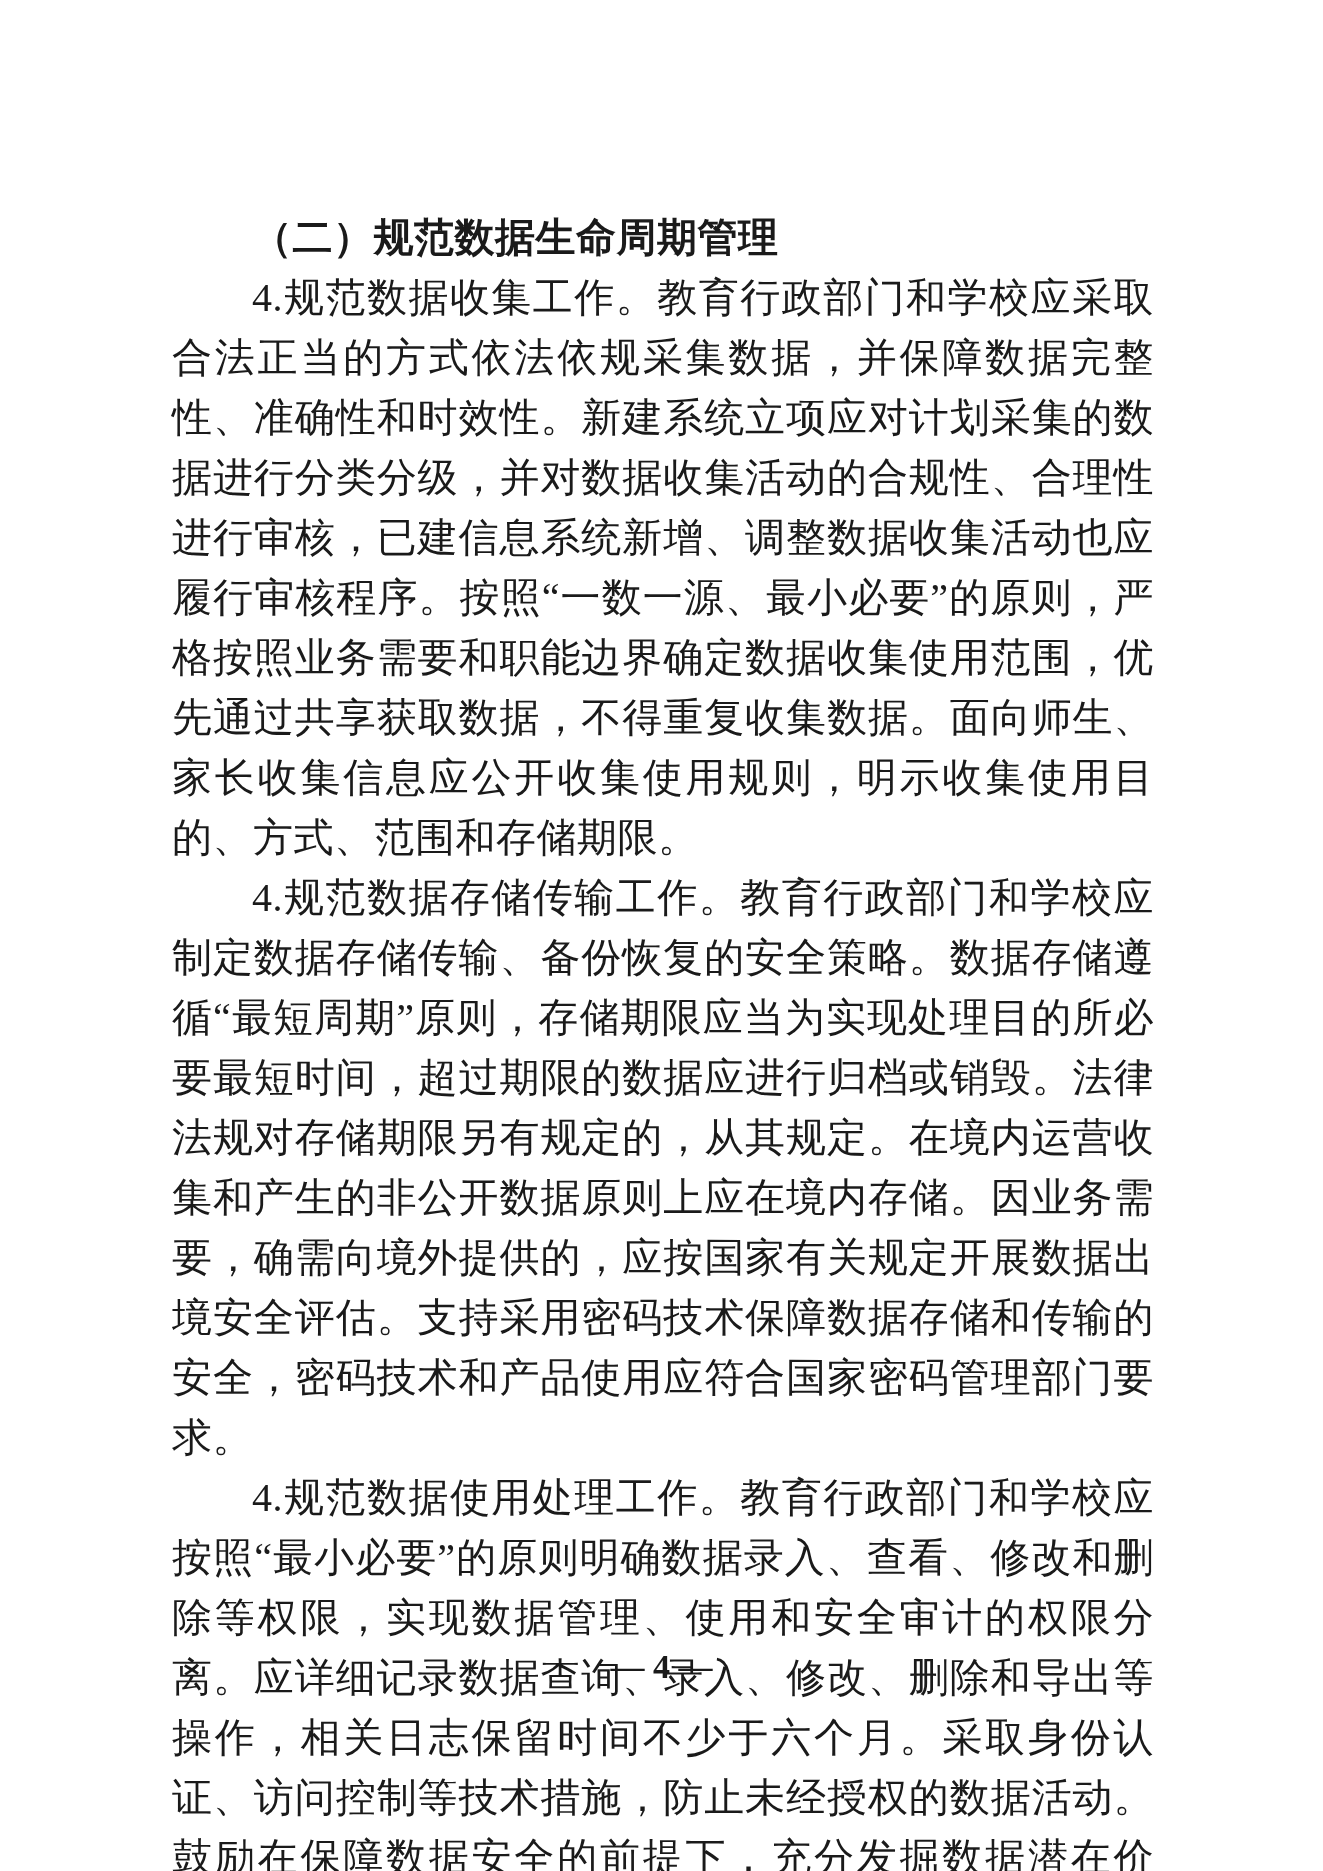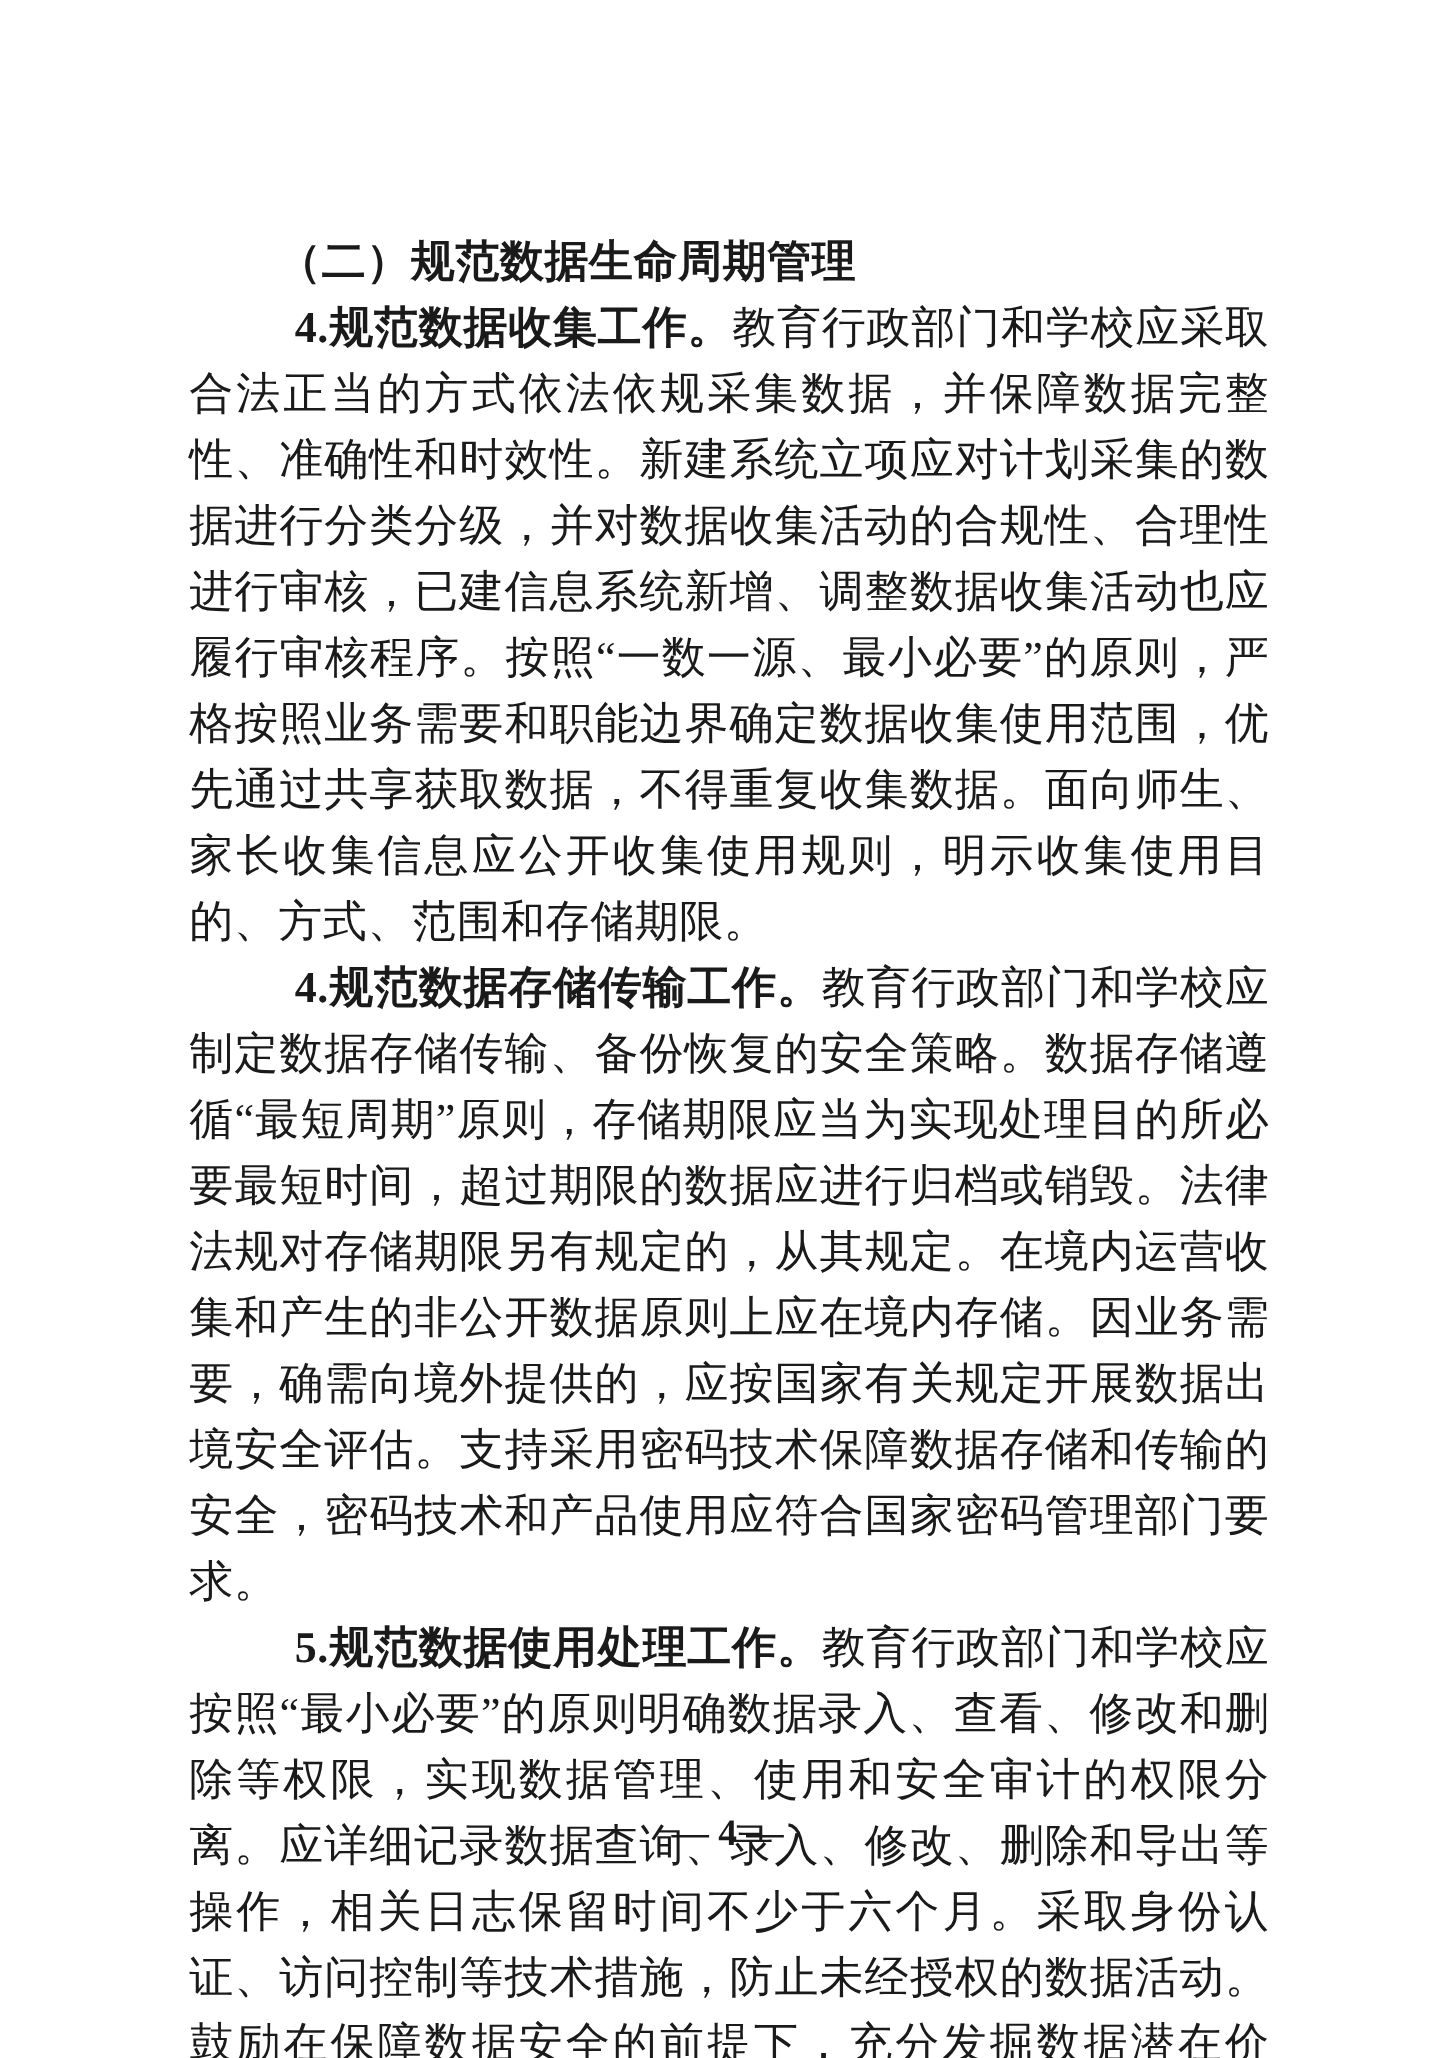--- a/index.html
+++ b/index.html
@@ -29,22 +29,21 @@
     line-height: 60px;
     font-weight: 700;
     text-indent: 2em;
     text-align: left;
   }
   .para {
     margin: 0;
     text-indent: 2em;
   }
   .lead {
-    font-weight: 700;
-    margin-left: 16px;
+    font-weight: 400;
   }
   .footer {
     position: absolute;
     left: 0;
     top: 1648px;
     width: 100%;
     text-align: center;
     font-size: 34px;
     line-height: 38px;
     font-weight: 700;
@@ -55,17 +54,17 @@
 <body>
 
 <div class="page">
   <div class="content">
     <h2 class="heading">（二）规范数据生命周期管理</h2>
 
     <p class="para"><span class="lead">4.规范数据收集工作。</span><span>教育行政部门和学校应采取合法正当的方式依法依规采集数据，并保障数据完整性、准确性和时效性。新建系统立项应对计划采集的数据进行分类分级，并对数据收集活动的合规性、合理性进行审核，已建信息系统新增、调整数据收集活动也应履行审核程序。按照“一数一源、最小必要”的原则，严格按照业务需要和职能边界确定数据收集使用范围，优先通过共享获取数据，不得重复收集数据。面向师生、家长收集信息应公开收集使用规则，明示收集使用目的、方式、范围和存储期限。</span></p>
 
     <p class="para"><span class="lead">4.规范数据存储传输工作。</span><span>教育行政部门和学校应制定数据存储传输、备份恢复的安全策略。数据存储遵循“最短周期”原则，存储期限应当为实现处理目的所必要最短时间，超过期限的数据应进行归档或销毁。法律法规对存储期限另有规定的，从其规定。在境内运营收集和产生的非公开数据原则上应在境内存储。因业务需要，确需向境外提供的，应按国家有关规定开展数据出境安全评估。支持采用密码技术保障数据存储和传输的安全，密码技术和产品使用应符合国家密码管理部门要求。</span></p>
 
-    <p class="para"><span class="lead">5.规范数据使用处理工作。</span><span>教育行政部门和学校应按照“最小必要”的原则明确数据录入、查看、修改和删除等权限，实现数据管理、使用和安全审计的权限分离。应详细记录数据查询、录入、修改、删除和导出等操作，相关日志保留时间不少于六个月。采取身份认证、访问控制等技术措施，防止未经授权的数据活动。鼓励在保障数据安全的前提下，充分发掘数据潜在价值。利用数据开展统计分析、科学研究、决策分析时，应经数据主管</span></p>
+    <p class="para"><span class="lead">4.规范数据使用处理工作。</span><span>教育行政部门和学校应按照“最小必要”的原则明确数据录入、查看、修改和删除等权限，实现数据管理、使用和安全审计的权限分离。应详细记录数据查询、录入、修改、删除和导出等操作，相关日志保留时间不少于六个月。采取身份认证、访问控制等技术措施，防止未经授权的数据活动。鼓励在保障数据安全的前提下，充分发掘数据潜在价值。利用数据开展统计分析、科学研究、决策分析时，应经数据主管</span></p>
   </div>
 
   <div class="footer">— 4 —</div>
 </div>
 
 </body></html>

